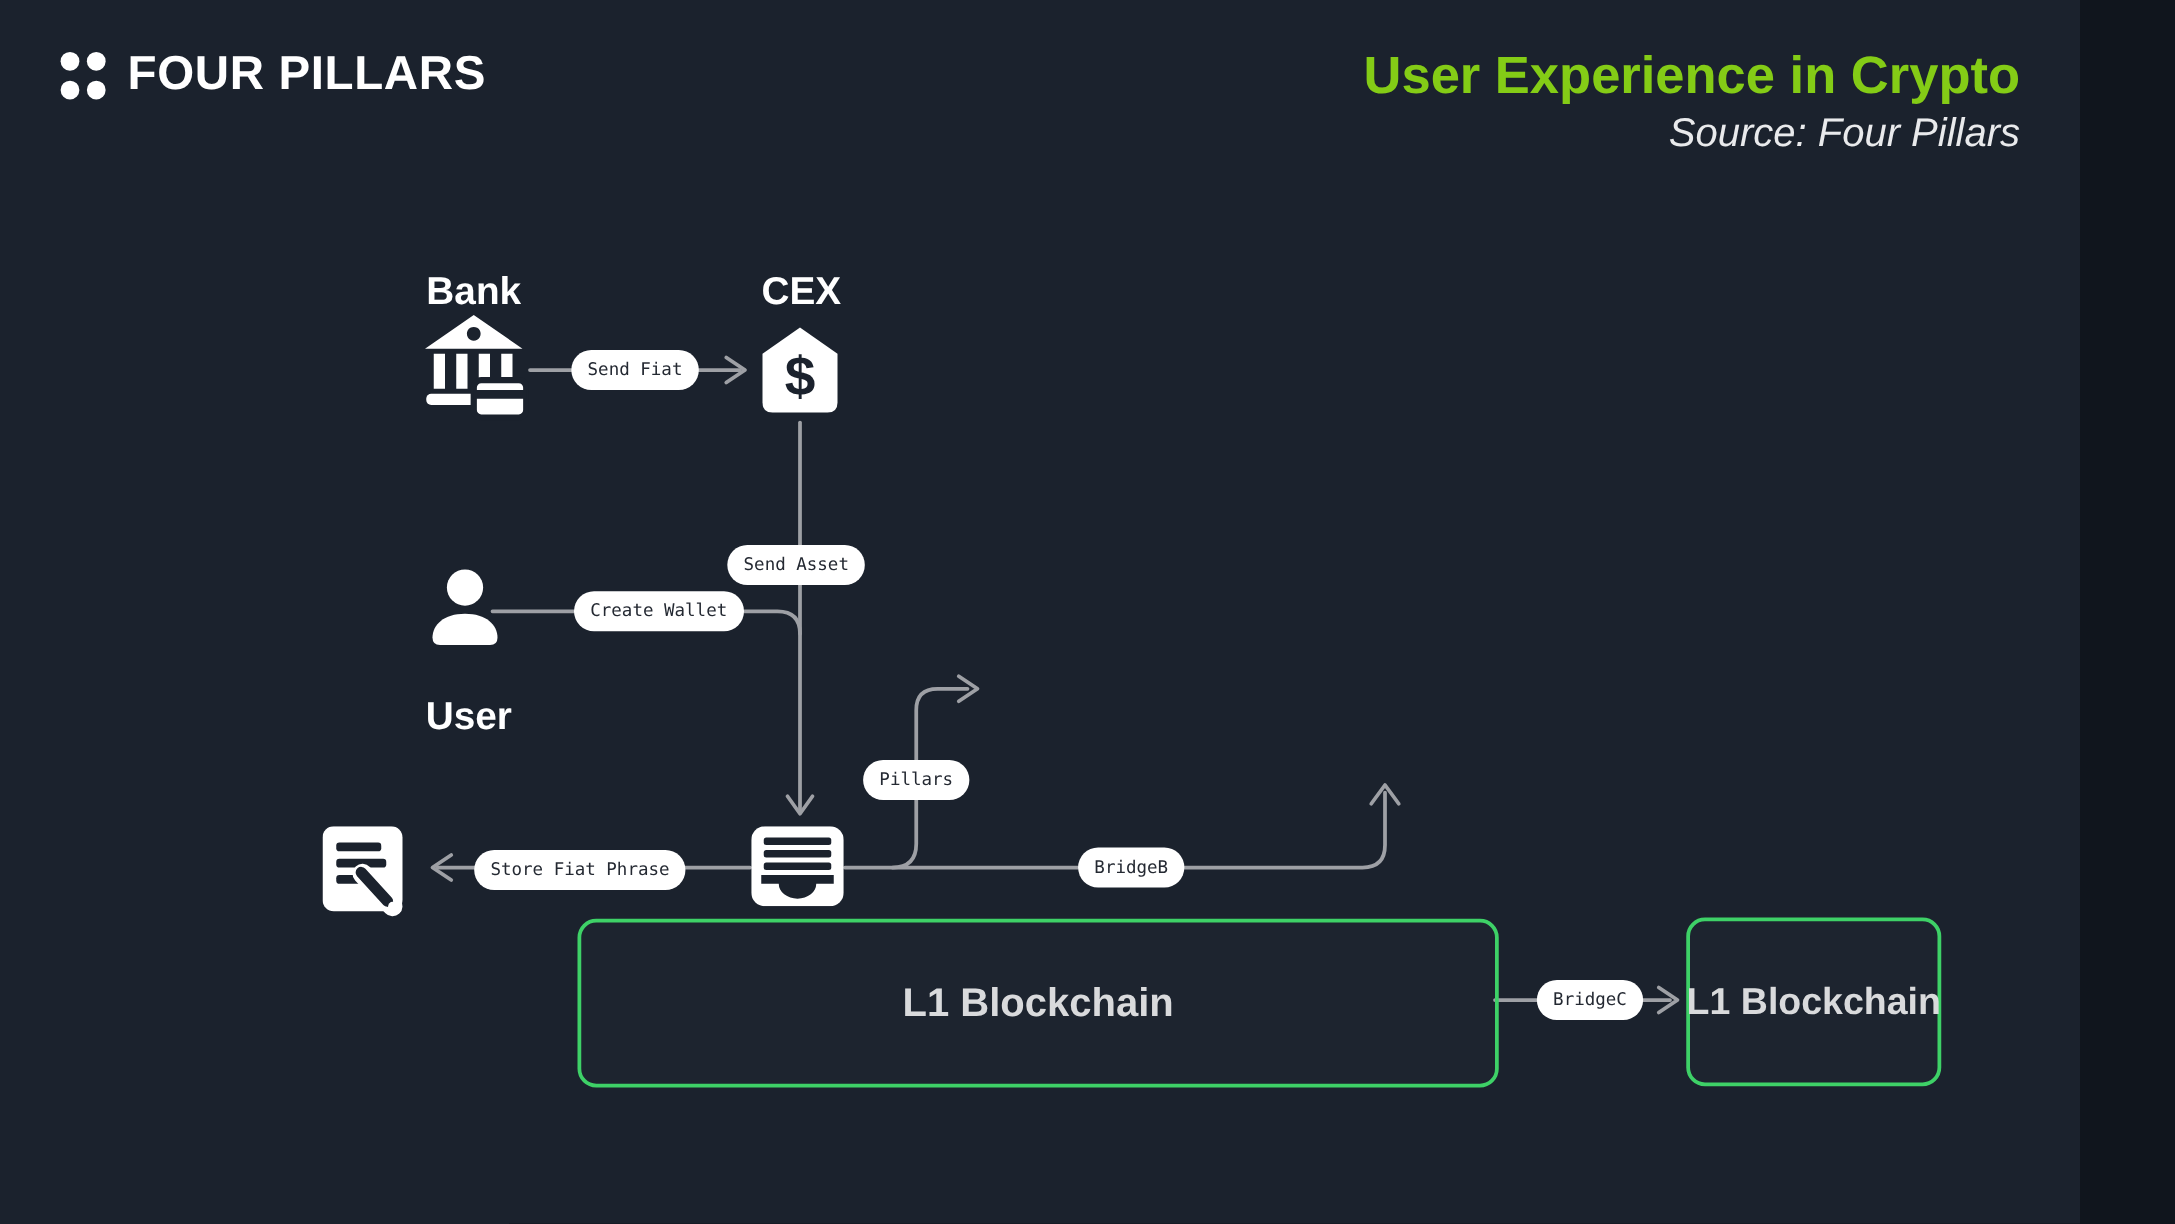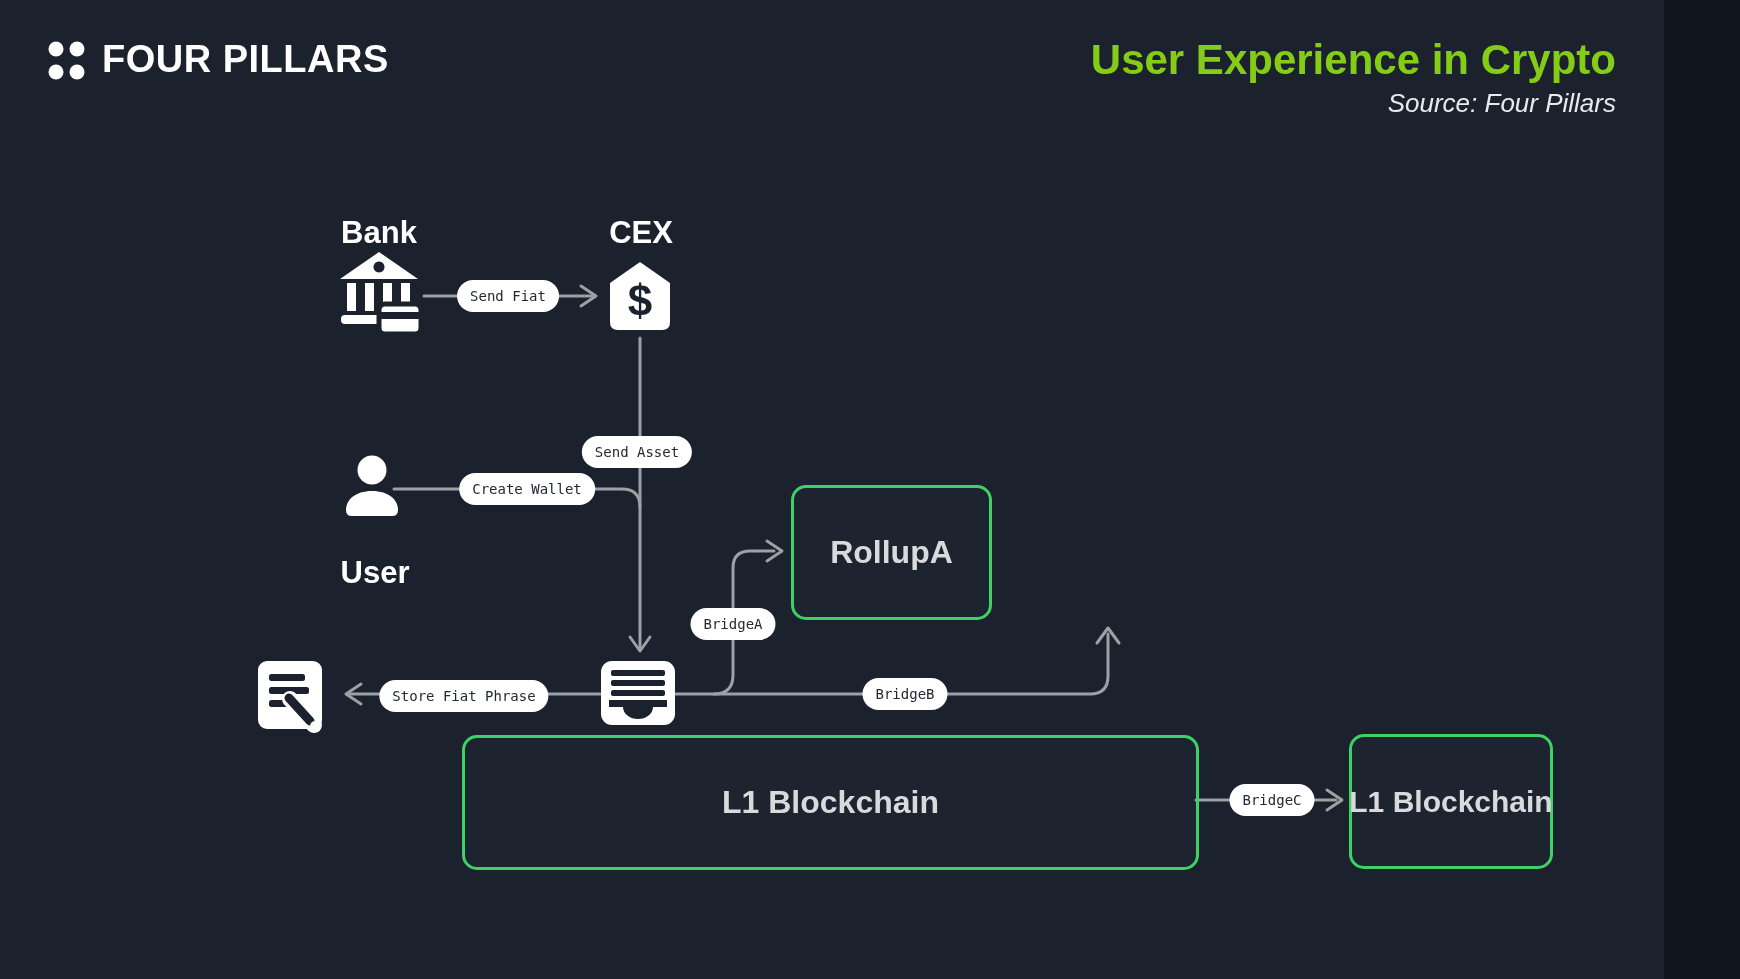--- a/index.html
+++ b/index.html
@@ -7,21 +7,21 @@
     position:relative;width:1664px;height:979px;overflow:hidden;
     background:#1b222d;
     font-family:"Liberation Sans",sans-serif;
   }
   .abs{position:absolute;}
   .center{transform:translate(-50%,-50%);}
   
   .logo-row{display:flex;align-items:center;gap:16px;}
   .logo-text{color:#ffffff;font-weight:bold;font-size:38px;letter-spacing:.5px;white-space:nowrap;}
   .title{color:#84cc16;font-weight:bold;font-size:42px;text-align:right;white-space:nowrap;}
-  .source{color:#e9eaec;font-style:italic;font-size:26px;text-align:right;white-space:nowrap;}
+  .source{color:#e9eaec;font-style:italic;font-size:32px;text-align:right;white-space:nowrap;}
   
   .node-label{color:#ffffff;font-weight:bold;font-size:31px;white-space:nowrap;}
   
   .pill{
     background:#ffffff;color:#242932;
     font-family:"DejaVu Sans Mono",monospace;font-size:14px;
     padding:9px 13px;border-radius:999px;white-space:nowrap;line-height:1;
   }
   
   .gbox{
@@ -113,34 +113,31 @@
     <rect x="11" y="13" width="36" height="7" rx="2.5" fill="#1b222d"></rect>
     <rect x="11" y="26" width="40" height="7" rx="2.5" fill="#1b222d"></rect>
     <rect x="11" y="39" width="28" height="7" rx="2.5" fill="#1b222d"></rect>
     <g>
       <path d="M32 38 L56 64" stroke="#ffffff" stroke-width="16" stroke-linecap="round"></path>
       <path d="M31 37 L52 60" stroke="#1b222d" stroke-width="9" stroke-linecap="round"></path>
       <path d="M56 64 L59 67" stroke="#ffffff" stroke-width="7" stroke-linecap="round"></path>
     </g>
   </svg>
 
-  <div class="abs gbox" style="left:791px;top:485px;width:195px;height:129px;">
-    <div class="box-label">RollupA</div>
-  </div>
 
 
   <div class="abs gbox" style="left:462px;top:735px;width:731px;height:129px;">
     <div class="box-label">L1 Blockchain</div>
   </div>
 
   <div class="abs gbox" style="left:1349px;top:734px;width:198px;height:129px;">
     <div class="box-label small">L1 Blockchain</div>
   </div>
 
   <div class="abs center pill" style="left:508px;top:296px;">Send Fiat</div>
   <div class="abs center pill" style="left:637px;top:452px;">Send Asset</div>
   <div class="abs center pill" style="left:527px;top:489px;">Create Wallet</div>
   <div class="abs center pill" style="left:464px;top:696px;">Store Fiat Phrase</div>
-  <div class="abs center pill" style="left:733px;top:624px;">BridgeA</div>
+  <div class="abs center pill" style="left:733px;top:624px;">Pillars</div>
   <div class="abs center pill" style="left:905px;top:694px;">BridgeB</div>
   <div class="abs center pill" style="left:1272px;top:800px;">BridgeC</div>
 
 </div>
 
 </body></html>

